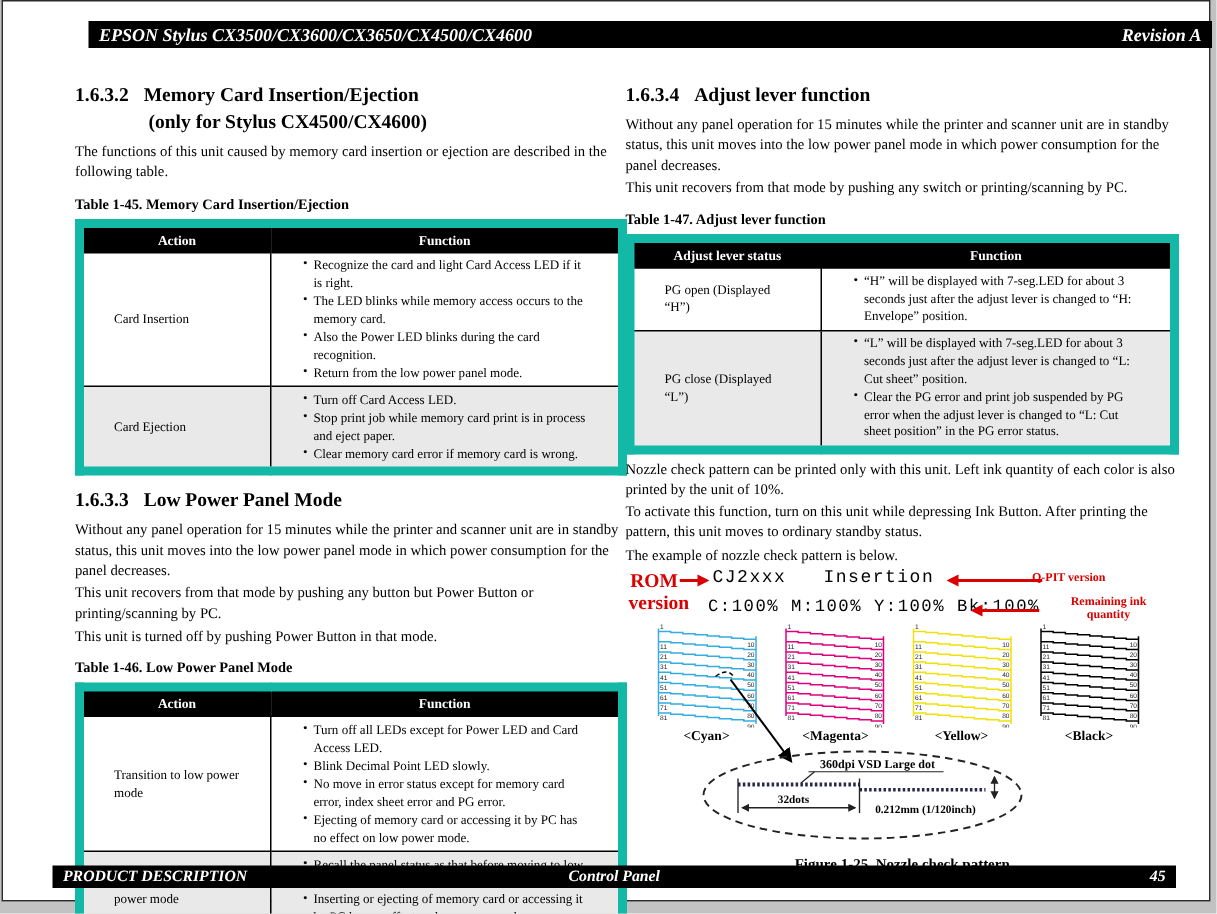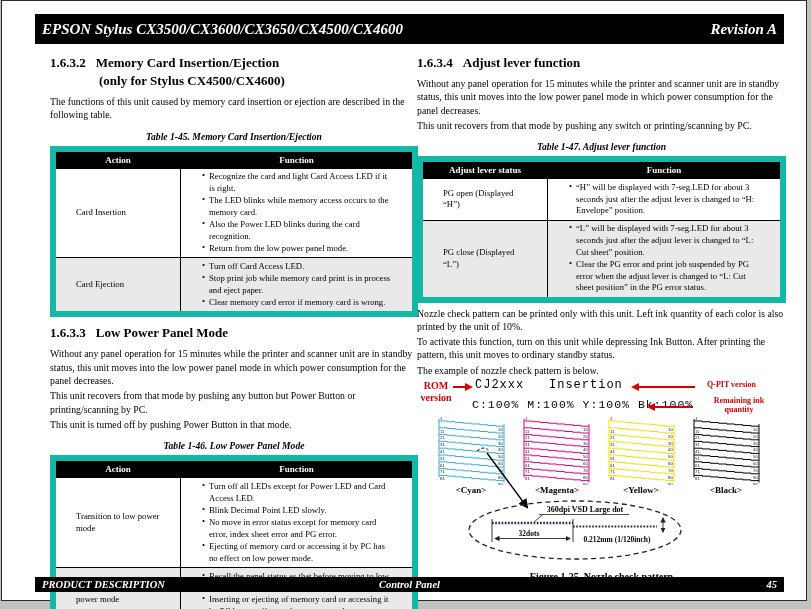--- a/index.html
+++ b/index.html
@@ -10,49 +10,49 @@
   .page{
     position:absolute;left:1px;top:0;width:806px;height:601px;
     background:#ffffff;border:1px solid #2a2a2a;box-sizing:border-box;
   }
   
   .bar{
     position:absolute;left:33px;width:749px;background:#000;color:#fff;
     font-weight:bold;font-style:italic;display:flex;align-items:center;
     box-sizing:border-box;padding:0 7px;
   }
-  .bar.top{top:13px;height:30px;font-size:15px;}
+  .bar.top{top:13px;height:18px;font-size:12px;margin-left:24px;}
   .bar.bottom{top:576px;height:15px;font-size:10.5px;}
   .bar .mid{position:absolute;left:0;width:100%;text-align:center;}
   .bar .right{margin-left:auto;position:relative;z-index:1;}
   .bar .left{position:relative;z-index:1;}
   
   .col{position:absolute;top:46px;}
   .col-left{left:32px;width:368px;margin-left:16px;}
   .col-right{left:415px;width:369px;}
   
   .h{font-weight:bold;font-size:13px;margin:8px 0 6px;}
   .h .num{margin-right:10px;}
   .h-sub{font-weight:bold;font-size:13px;margin:-4px 0 6px;padding-left:49px;}
   .para{font-size:9.8px;line-height:1.36;margin:0 0 2px;}
-  .tcap{font-weight:bold;font-size:9.6px;text-align:center;margin:9px 0 4px;font-style:italic;}
+  .tcap{font-weight:bold;font-size:9.6px;text-align:left;margin:9px 0 4px;}
   
   table.dtable{width:100%;border-collapse:collapse;border:6px solid #14b8a6;
     font-size:8.7px;line-height:1.35;margin-bottom:4px;}
   table.dtable th{background:#000;color:#fff;font-weight:bold;text-align:center;
     padding:2px 2px;font-size:9px;border:1px solid #000;}
   table.dtable td{border:1px solid #000;padding:2px 20px;vertical-align:middle;}
   table.dtable td.action{width:84px;}
   table.dtable tr.shaded td{background:#e9e9e9;font-family:Liberation Serif, serif;}
   .bl{position:relative;padding-left:8px;margin:0.5px 0;}
   .bl::before{content:"\2022";position:absolute;left:1px;top:-1px;}
   
   .figure-area{position:relative;height:208px;margin-top:2px;}
   .figure-area .abs{position:absolute;}
-  .redlbl{color:var(--accent-red,#d90000);font-weight:bold;font-size:10px;
+  .redlbl{color:var(--accent-red,#d90000);font-weight:bold;font-size:13px;
     line-height:1.15;text-align:center;}
   .code{font-family:"Liberation Mono", monospace;font-size:12px;letter-spacing:1px;}
   svg.arr line{stroke:var(--accent-red,#d90000);stroke-width:2;}
   svg.arr polygon{fill:var(--accent-red,#d90000);}
   .clabel{position:absolute;top:106px;transform:translateX(-50%);
     font-weight:bold;font-size:9px;}
   .figcap{position:absolute;top:192px;width:100%;text-align:center;
     font-weight:bold;font-size:10px;}
   .overlay{position:absolute;left:0;top:0;pointer-events:none;}
   .ellipse-svg text{font-family:"Liberation Serif", serif;font-weight:bold;}
@@ -187,21 +187,21 @@
       <svg class="abs arr" style="left:36px;top:3px;" width="20" height="10">
         <line x1="0" y1="5" x2="13" y2="5"></line>
           <polygon points="12,1 20,5 12,9"></polygon>
       </svg>
       <span class="abs code" style="left:58px;top:-1px;">CJ2xxx</span>
       <span class="abs code" style="left:132px;top:-1px;">Insertion</span>
       <svg class="abs arr" style="left:214px;top:3px;" width="64" height="10">
         <polygon points="8,1 0,5 8,9"></polygon>
           <line x1="7" y1="5" x2="64" y2="5"></line>
       </svg>
-      <span class="abs redlbl" style="left:290px;top:1px;font-size:8px;text-align:center;">Q-PIT version</span>
+      <span class="abs redlbl" style="left:271px;top:1px;font-size:8px;text-align:center;">Q-PIT version</span>
 
       <span class="abs code" style="left:55px;top:19px;font-size:11.5px;">C:100% M:100% Y:100% Bk:100%</span>
       <svg class="abs arr" style="left:230px;top:23px;" width="46" height="10">
         <polygon points="8,1 0,5 8,9"></polygon>
           <line x1="7" y1="5" x2="46" y2="5"></line>
       </svg>
       <div class="abs redlbl" style="left:281px;top:17px;width:82px;font-size:8px;">
         <span>Remaining ink</span><br>
         <span>quantity</span>
       </div>

